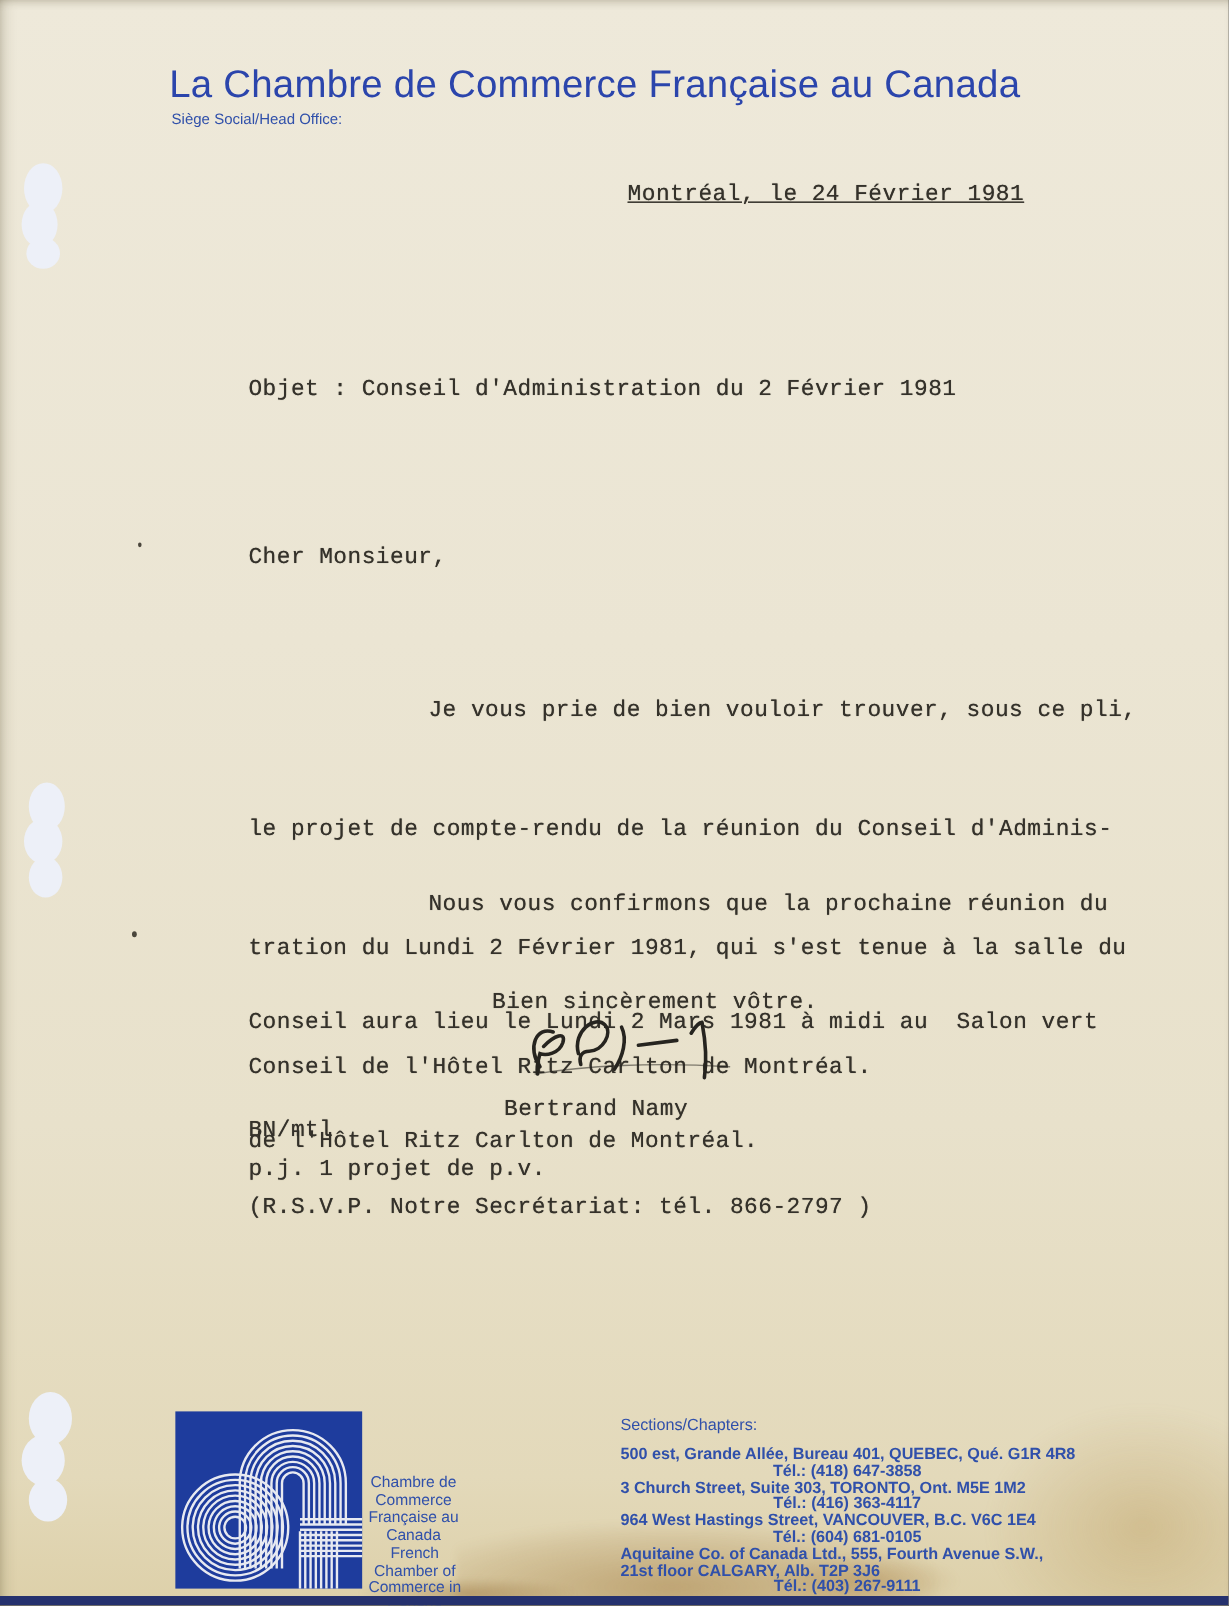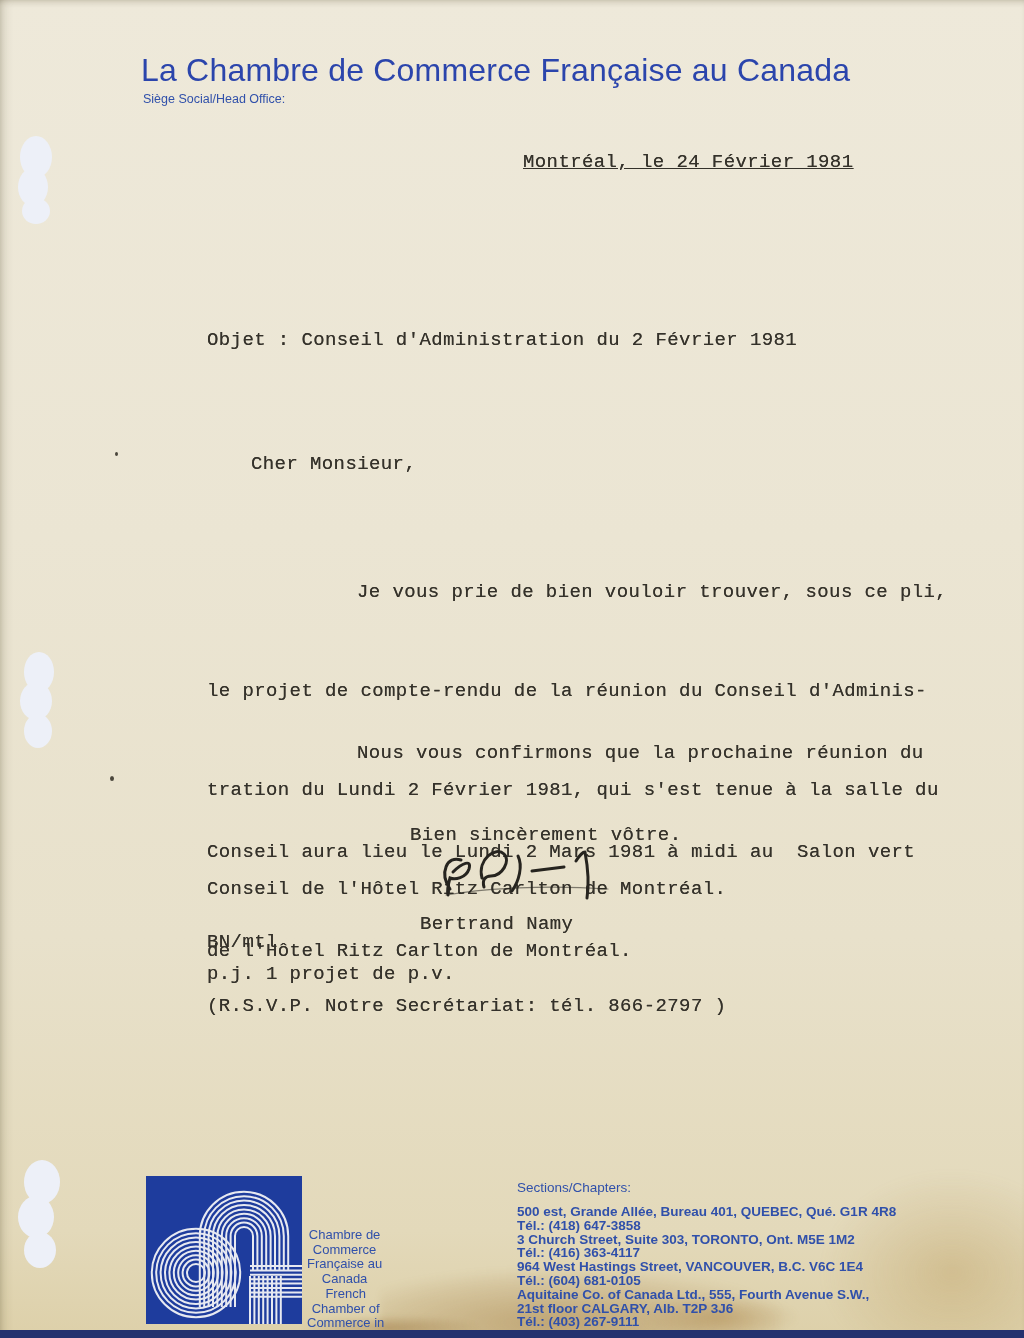--- a/index.html
+++ b/index.html
@@ -18,22 +18,22 @@
   .office-label{left:143px;top:92px;font-size:12.5px;color:#3050aa;}
   .head-address{left:143px;top:107px;font-size:13.5px;color:#3050aa;letter-spacing:.2px;white-space:nowrap;}
   
   .tw{
     font-family:"Liberation Mono","DejaVu Sans Mono",monospace;
     font-size:19px;color:#34312a;letter-spacing:.4px;line-height:33px;
     text-shadow:0 0 .6px rgba(40,38,30,.75);
     white-space:pre;
   }
   .dateline{left:523px;top:146px;text-decoration:underline;}
-  .subject{left:207px;top:308px;margin-top:16px;}
-  .salutation{left:207px;top:448px;margin-left:44px;}
+  .subject{left:207px;top:308px;}
+  .salutation{left:207px;top:448px;}
   .para{left:207px;}
   .para1{top:510px;}
   .para2{top:671px;}
   .para .line{white-space:pre;}
   .para .first{text-indent:150px;}
   .closing{left:410px;top:796px;margin-top:23px;}
   .signer{left:420px;top:908px;}
   .reference{left:207px;top:926px;text-align:right;}
   .enclosure{left:207px;top:958px;text-align:right;}
   .rsvp{left:207px;top:990px;}
@@ -43,21 +43,21 @@
   
   .logo-box{left:146px;top:1176px;width:156px;height:148px;}
   .logo-box svg{display:block;}
   #logo-pattern path{fill:none;stroke:#e7e9f1;stroke-width:2;}
   .logo-caption{left:307px;font-size:13px;line-height:14.6px;color:#3050aa;white-space:pre-line;text-align:center;}
   .caption-fr{top:1228px;}
   .caption-en{top:1287px;}
   .sections-label{left:517px;top:1180px;font-size:13.5px;color:#3050aa;}
   .chapters{left:517px;top:1205px;width:378px;font-size:13.5px;line-height:13.8px;color:#3050aa;font-weight:bold;}
   .chapters .line{white-space:nowrap;}
-  .chapters .right{text-align:left;}
+  .chapters .right{text-align:center;}
   
   .blob{position:absolute;}
   .blob span{position:absolute;background:#edf0f8;border-radius:50%;display:block;}
   .stain{position:absolute;pointer-events:none;}
   .stain1{left:380px;top:1270px;width:400px;height:70px;
     background:radial-gradient(ellipse at 45% 75%,rgba(140,92,26,.38),rgba(140,92,26,.12) 55%,transparent 75%);filter:blur(3px);}
   .stain2{left:820px;top:1170px;width:220px;height:170px;
     background:radial-gradient(ellipse at 60% 60%,rgba(170,130,55,.28),transparent 70%);filter:blur(4px);}
   .stain3{left:640px;top:1295px;width:160px;height:45px;
     background:radial-gradient(ellipse,rgba(150,100,30,.30),transparent 70%);filter:blur(3px);}

